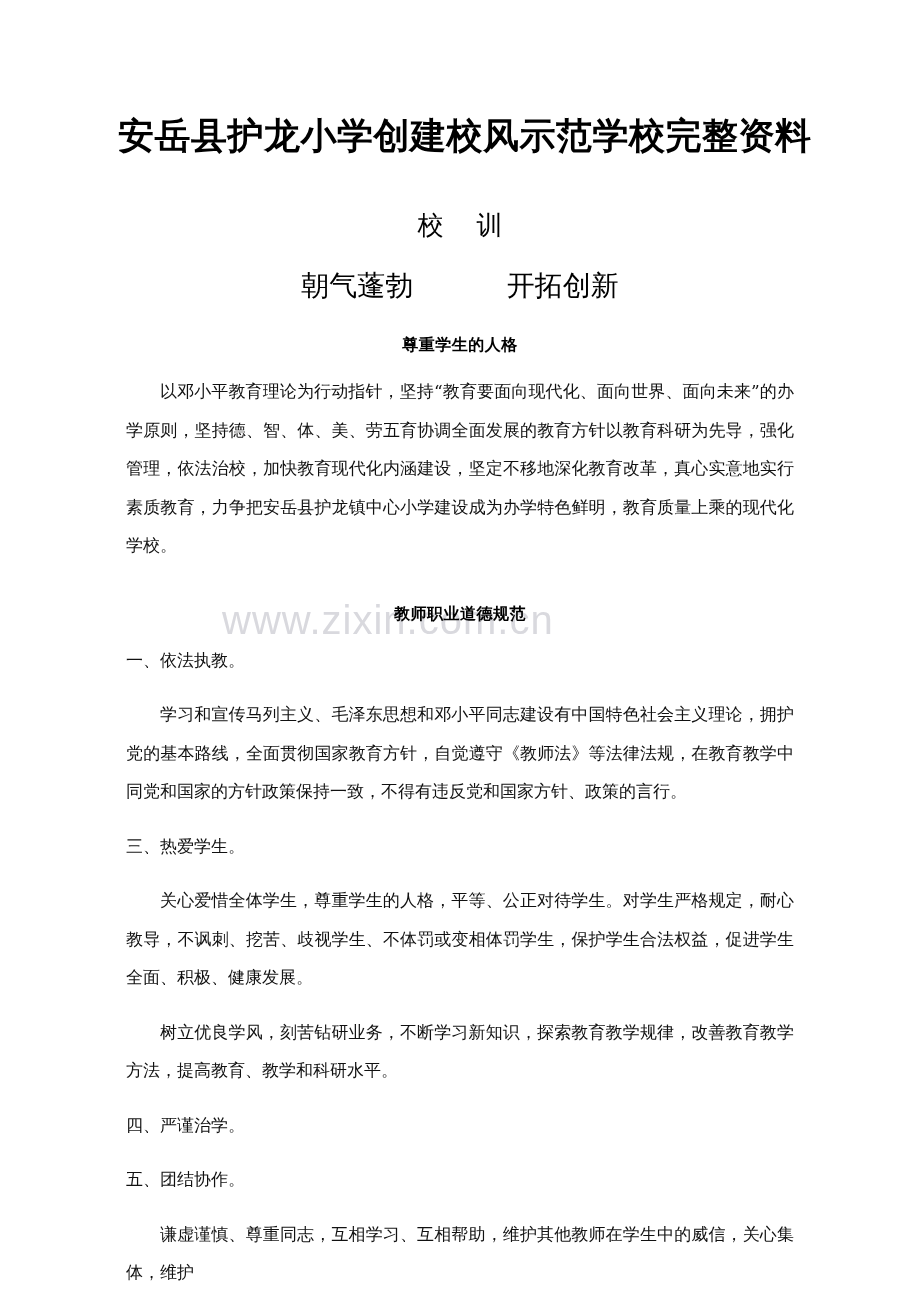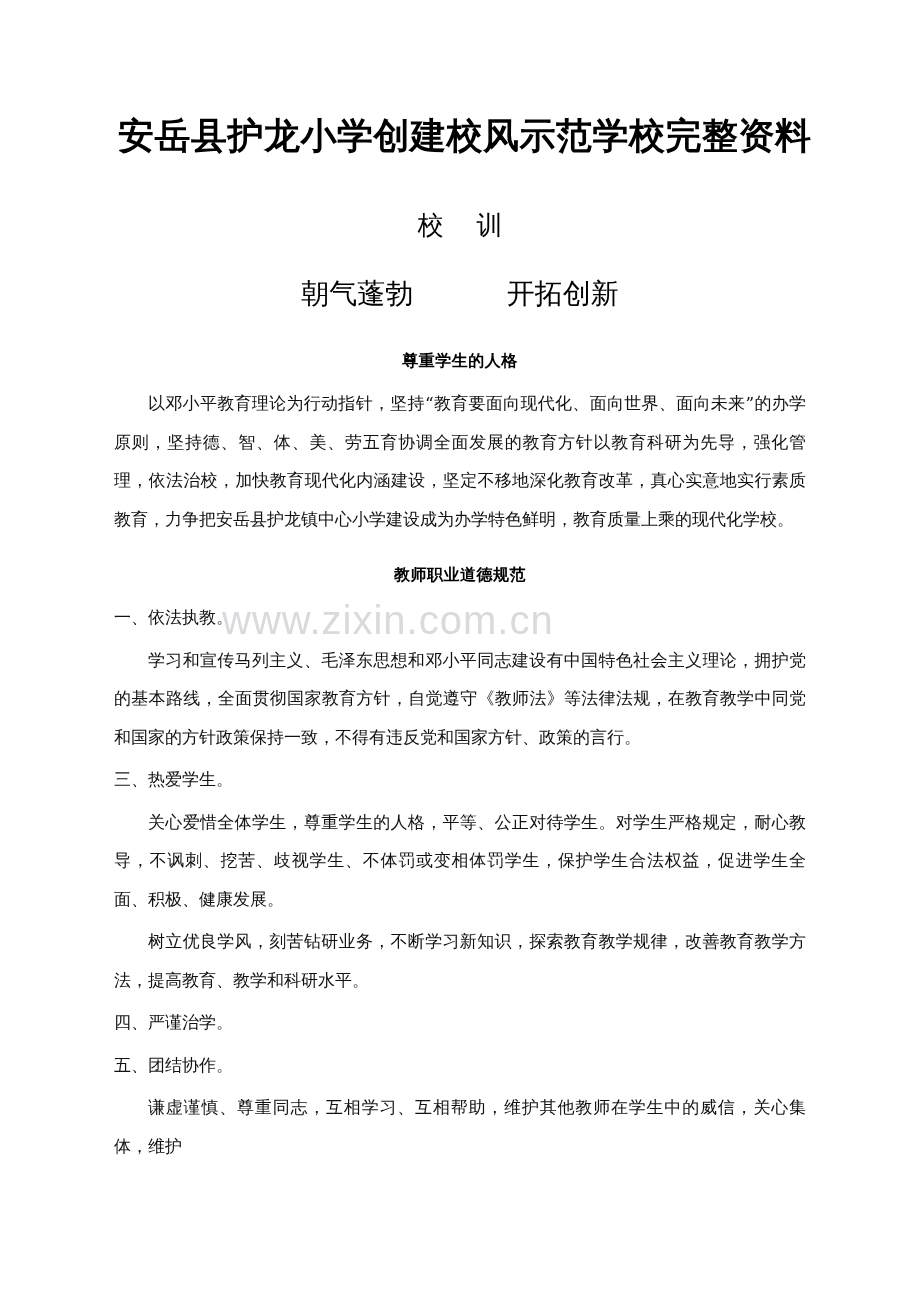--- a/index.html
+++ b/index.html
@@ -57,21 +57,21 @@
   .motto-label {
     margin: 0;
     padding-top: 42px;
     text-align: center;
     font-family: "DejaVu Serif", "Liberation Serif", serif;
     font-size: 26px;
     line-height: 34px;
     white-space: pre;
   }
   .motto-text {
-    margin: 12px;
+    margin: 4px;
     padding-top: 22px;
     text-align: center;
     font-family: "Liberation Sans", "DejaVu Sans", sans-serif;
     font-size: 28px;
     line-height: 36px;
     white-space: pre;
   }
   .section-heading {
     margin: 0;
     text-align: center;
@@ -83,21 +83,21 @@
   }
   .heading-gap-1 { padding-top: 26px; }
   .heading-gap-2 { padding-top: 22px; }
 
   
   .body-block {
     position: relative;
     z-index: 1;
   }
   .para {
-    margin: 4px;
+    margin: 16px;
     font-family: "DejaVu Serif", "Liberation Serif", serif;
     font-size: 17px;
     line-height: 38.5px;
     text-align: justify;
     text-justify: inter-ideograph;
     color: #111111;
   }
   .para.indent {
     text-indent: 34px;
   }

